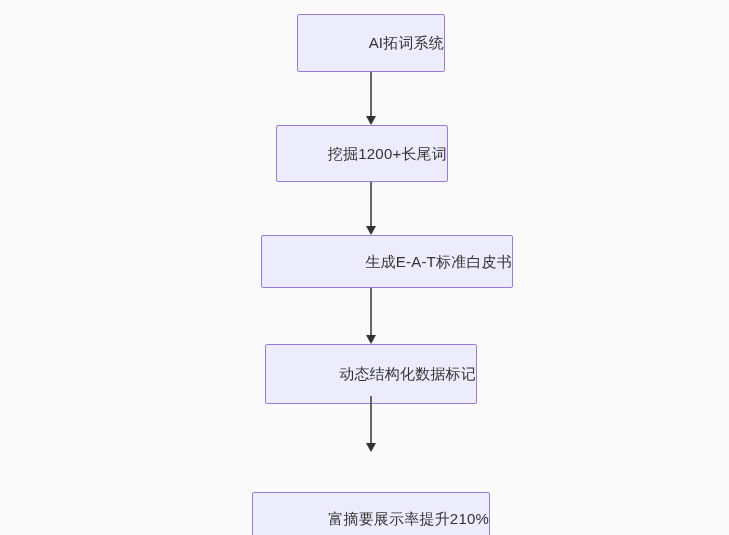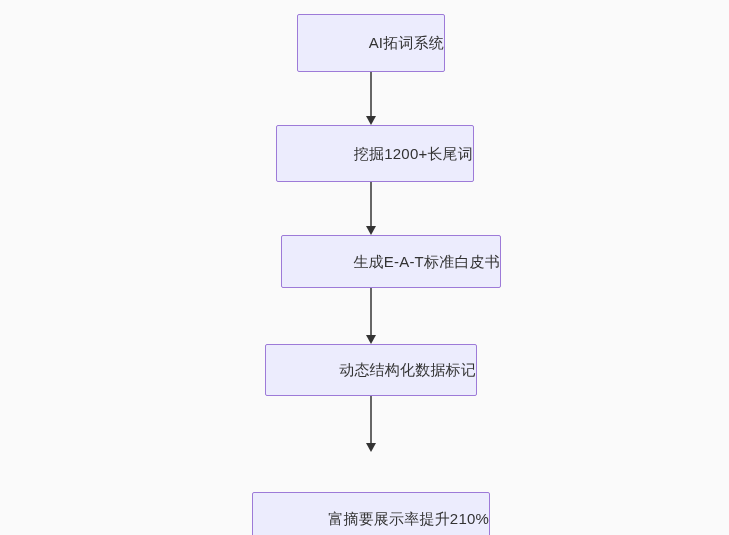--- a/index.html
+++ b/index.html
@@ -63,39 +63,39 @@
 
   <div class="node" style="left:297px; top:14px; width:148px; height:58px;">
     <span>AI拓词系统</span>
   </div>
 
   <div class="edge" style="left:371px; top:72px;">
     <div class="line" style="height:44px;"></div>
     <div class="head" style="top:44px;"></div>
   </div>
 
-  <div class="node" style="left:276px; top:125px; width:198px; height:57px;">
+  <div class="node" style="left:276px; top:125px; width:172px; height:57px;">
     <span>挖掘1200+长尾词</span>
   </div>
 
   <div class="edge" style="left:371px; top:182px;">
     <div class="line" style="height:44px;"></div>
     <div class="head" style="top:44px;"></div>
   </div>
 
-  <div class="node" style="left:261px; top:235px; width:220px; height:53px;margin-left:20px;">
+  <div class="node" style="left:261px; top:235px; width:252px; height:53px;">
     <span>生成E-A-T标准白皮书</span>
   </div>
 
   <div class="edge" style="left:371px; top:288px;">
     <div class="line" style="height:47px;"></div>
     <div class="head" style="top:47px;"></div>
   </div>
 
-  <div class="node" style="left:265px; top:344px; width:212px; height:52px;">
+  <div class="node" style="left:265px; top:344px; width:212px; height:60px;">
     <span>动态结构化数据标记</span>
   </div>
 
   <div class="edge" style="left:371px; top:396px;">
     <div class="line" style="height:47px;"></div>
     <div class="head" style="top:47px;"></div>
   </div>
 
   <div class="node" style="left:252px; top:452px; width:238px; height:53px;margin-top:40px;">
     <span>富摘要展示率提升210%</span>

